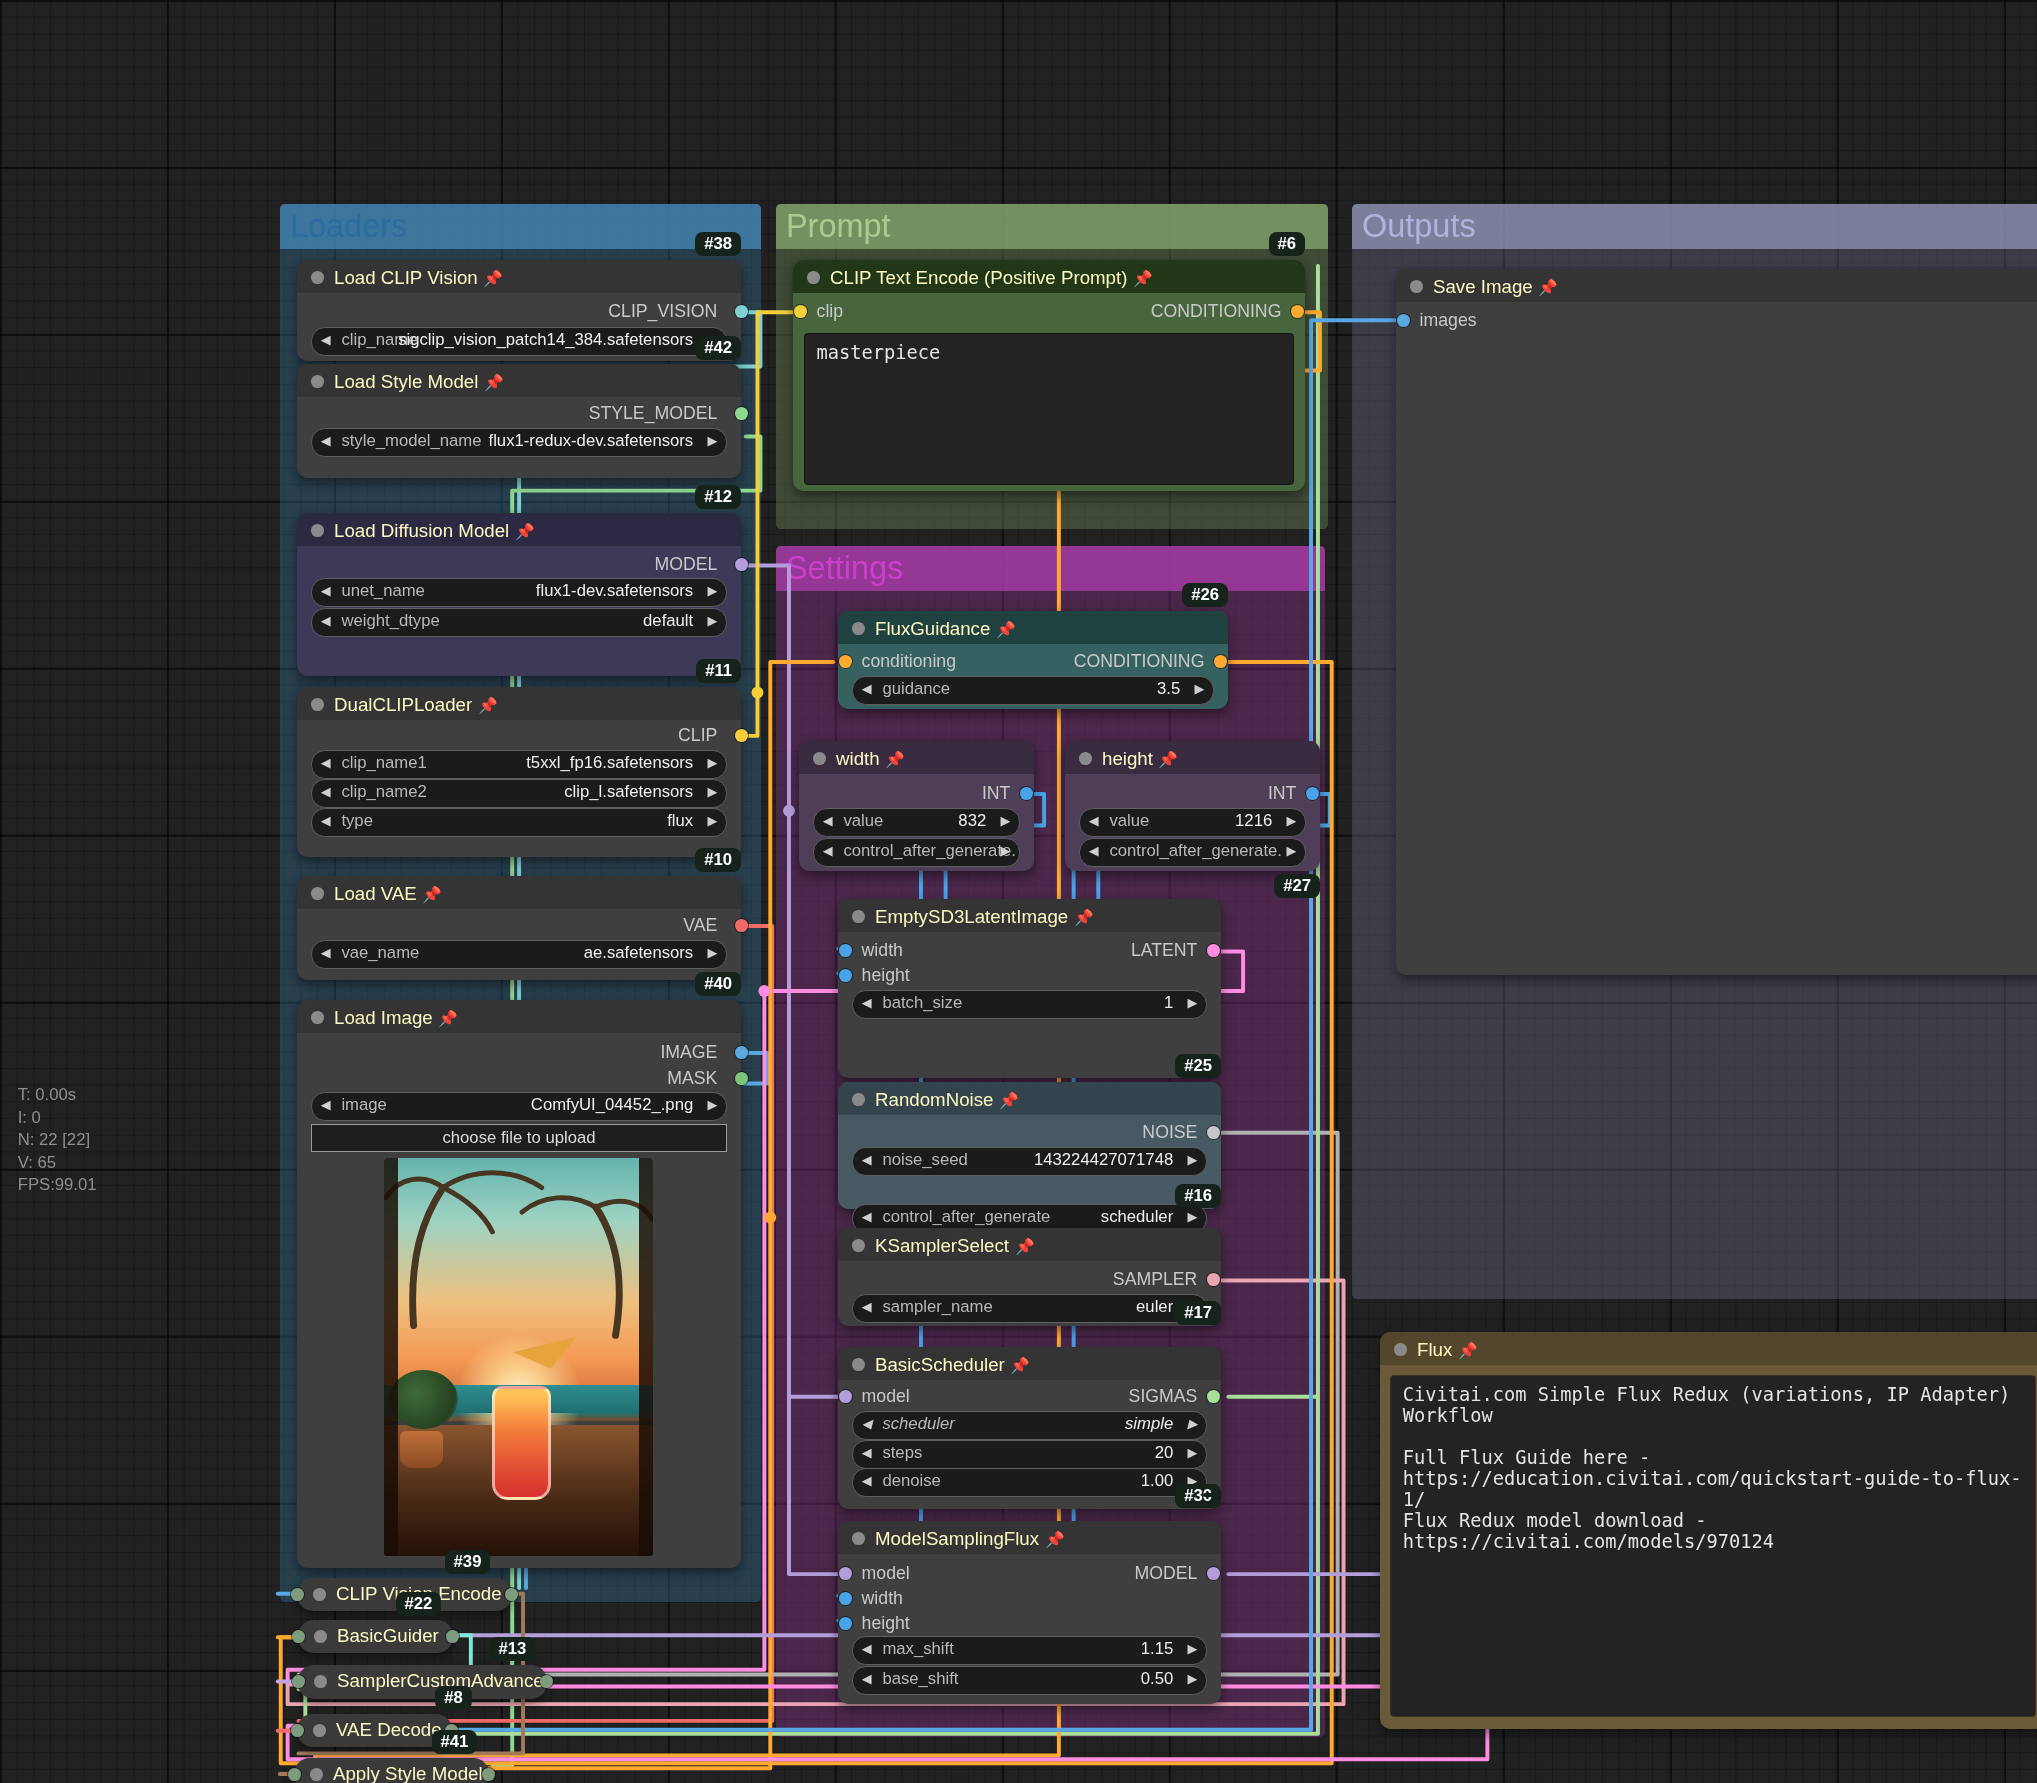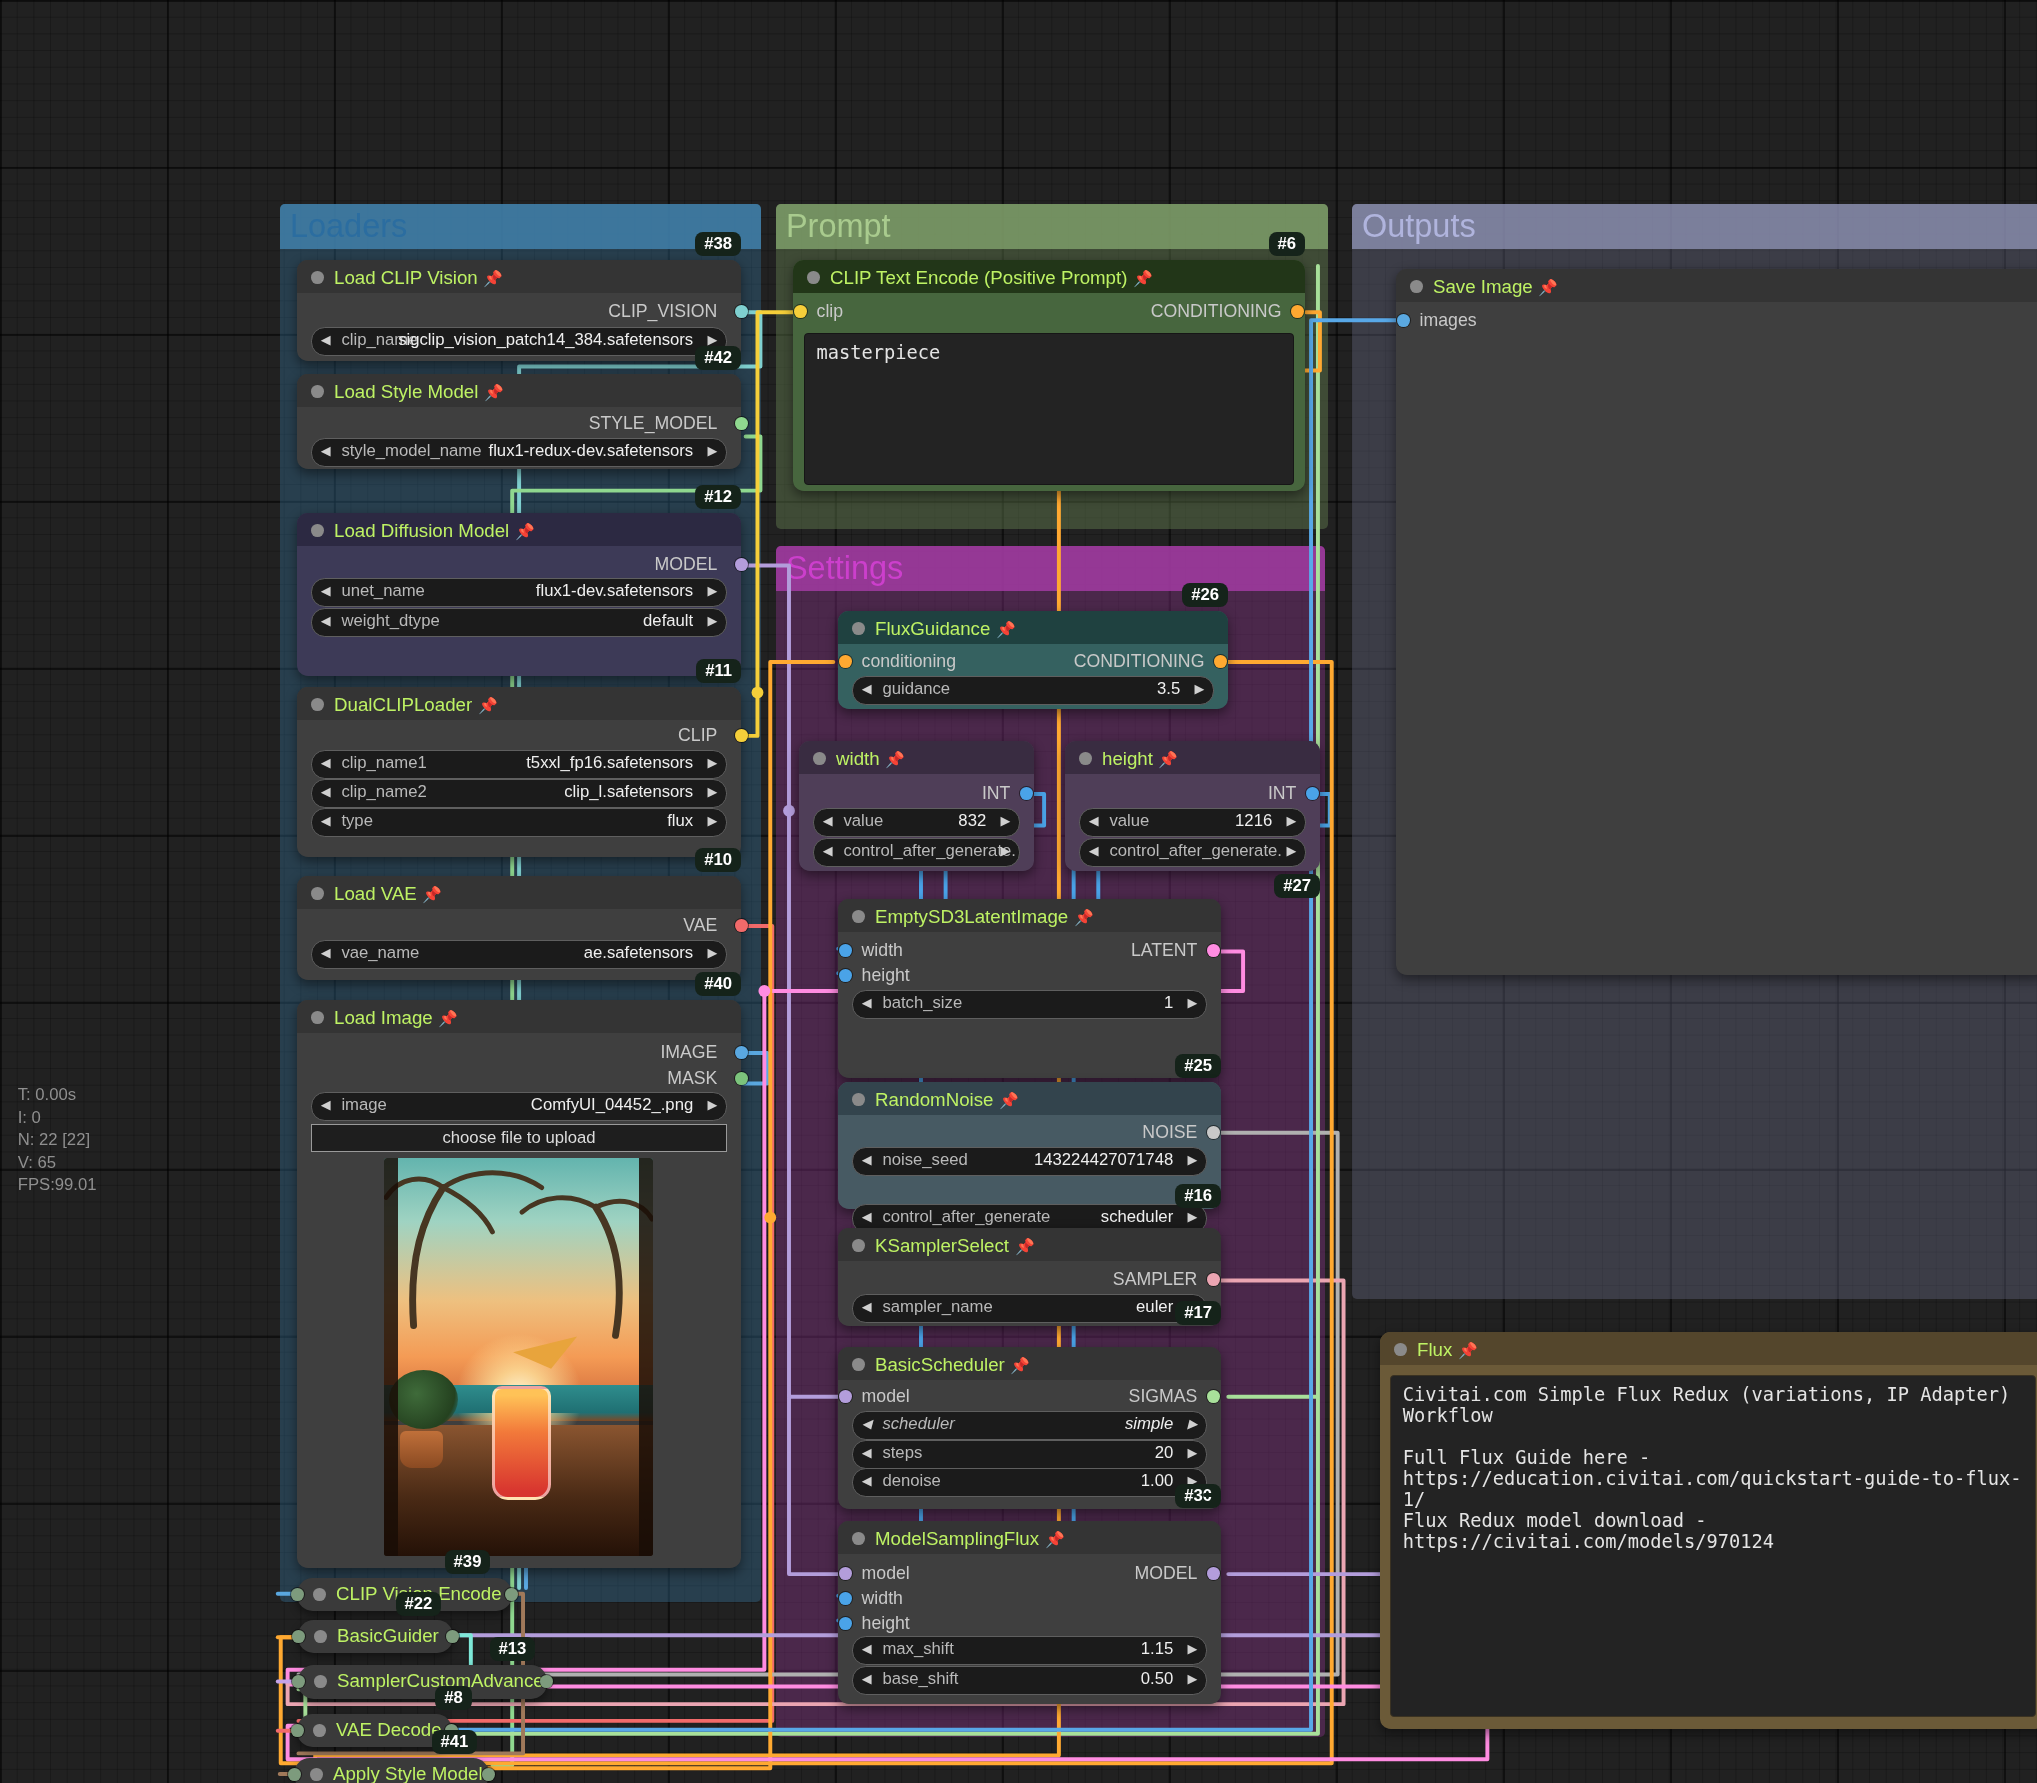--- a/index.html
+++ b/index.html
@@ -11,21 +11,21 @@
       linear-gradient(90deg, rgba(0,0,0,.5) 2px, transparent 2px),
       linear-gradient(rgba(0,0,0,.22) 1px, transparent 1px),
       linear-gradient(90deg, rgba(0,0,0,.22) 1px, transparent 1px);
     background-size:167px 167px,167px 167px,16.7px 16.7px,16.7px 16.7px;}
   .group{position:absolute;border-radius:4.9px;z-index:1;}
   .gband{position:absolute;left:0;top:0;right:0;height:45px;border-radius:4.9px 4.9px 0 0;}
   .gtitle{position:absolute;left:9.9px;top:3.9px;font-size:32.5px;z-index:2;}
   .wires{position:absolute;left:0;top:0;z-index:2;pointer-events:none;}
   .node{position:absolute;border-radius:10.8px;z-index:3;box-shadow:0 4.9px 11.8px rgba(0,0,0,.45);background:#3f3f3f;}
   .nhead{position:absolute;left:0;top:0;right:0;height:33px;border-radius:10.8px 10.8px 0 0;background:#343434;}
-  .ntitle{position:absolute;left:37px;top:6.9px;font-size:18.7px;color:#bef264;white-space:nowrap;}
+  .ntitle{position:absolute;left:37px;top:6.9px;font-size:18.7px;color:#fef9c3;white-space:nowrap;}
   .cdot{position:absolute;left:13.8px;top:10.8px;width:12.8px;height:12.8px;border-radius:50%;background:#8a8a8a;}
   .pin::after{content:"📌";font-size:15.8px;margin-left:5.9px;}
   .badge{position:absolute;top:-27.6px;background:#15231a;color:#fff;font-size:16.7px;font-weight:bold;
     padding:2px 8.9px;border-radius:7.9px;z-index:4;white-space:nowrap;}
   .prow{position:absolute;height:25.6px;font-size:17.7px;color:#c9c9c9;line-height:25.6px;white-space:nowrap;}
   .pl{left:23.6px;} .pr{right:23.6px;text-align:right;}
   .pdot{position:absolute;width:12.8px;height:12.8px;border-radius:50%;top:5.9px;background:var(--c,#888);box-shadow:0 0 0 1px rgba(0,0,0,.5);}
   .pdot.in{left:-30.5px;} .pdot.out{right:-30.5px;}
   .widget{position:absolute;left:13.8px;right:13.8px;height:26.6px;background:#1b1b1b;border:1.5px solid #5f5f5f;
     border-radius:13.8px;font-size:16.7px;line-height:24.6px;color:#b9b9b9;}
@@ -118,21 +118,21 @@
     <div class="nhead"></div>
     <div class="cdot"></div>
     <div class="ntitle pin">Load CLIP Vision</div>
     <div class="prow pr" style="top:39px;"><span>CLIP_VISION</span><span class="pdot out" style="--c:#7fd0d0;"></span></div>
     <div class="widget arrL arrR" style="top:67px;">
         <span class="wl">clip_name</span>
         <span class="wv">sigclip_vision_patch14_384.safetensors</span>
       </div>
   </div>
 
-  <div class="node" style="left:297px;top:374px;width:444px;height:95px;">
+  <div class="node" style="left:297px;top:364px;width:444px;height:114px;">
     <div class="badge" style="right:0;">#42</div>
     <div class="nhead"></div>
     <div class="cdot"></div>
     <div class="ntitle pin">Load Style Model</div>
     <div class="prow pr" style="top:37px;"><span>STYLE_MODEL</span><span class="pdot out" style="--c:#8fd88f;"></span></div>
     <div class="widget arrL arrR" style="top:64px;">
         <span class="wl">style_model_name</span>
         <span class="wv">flux1-redux-dev.safetensors</span>
       </div>
   </div>

